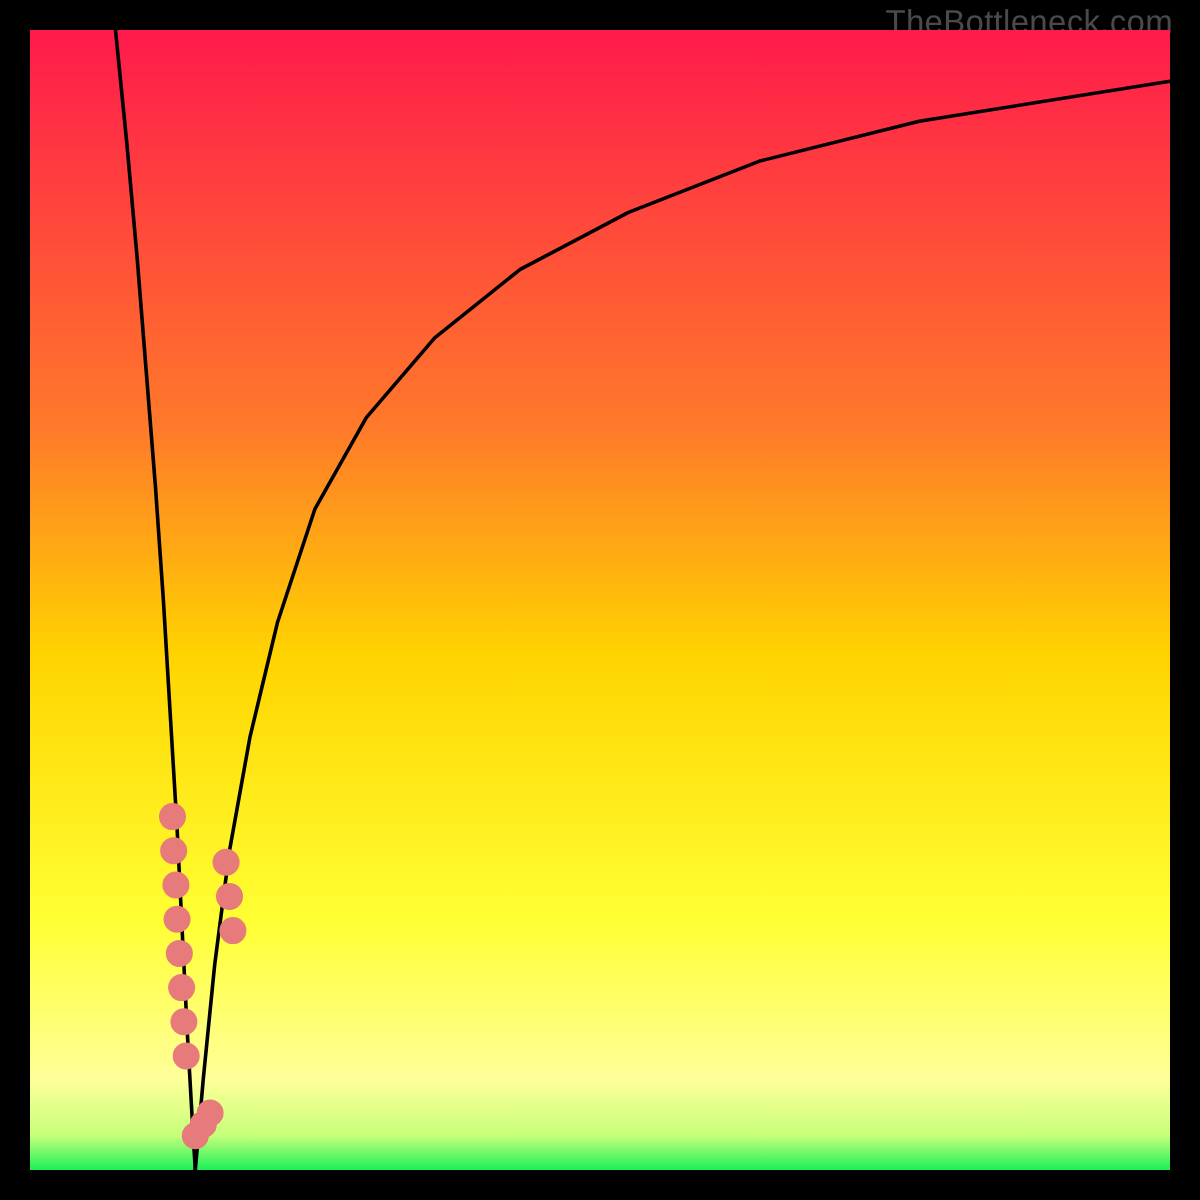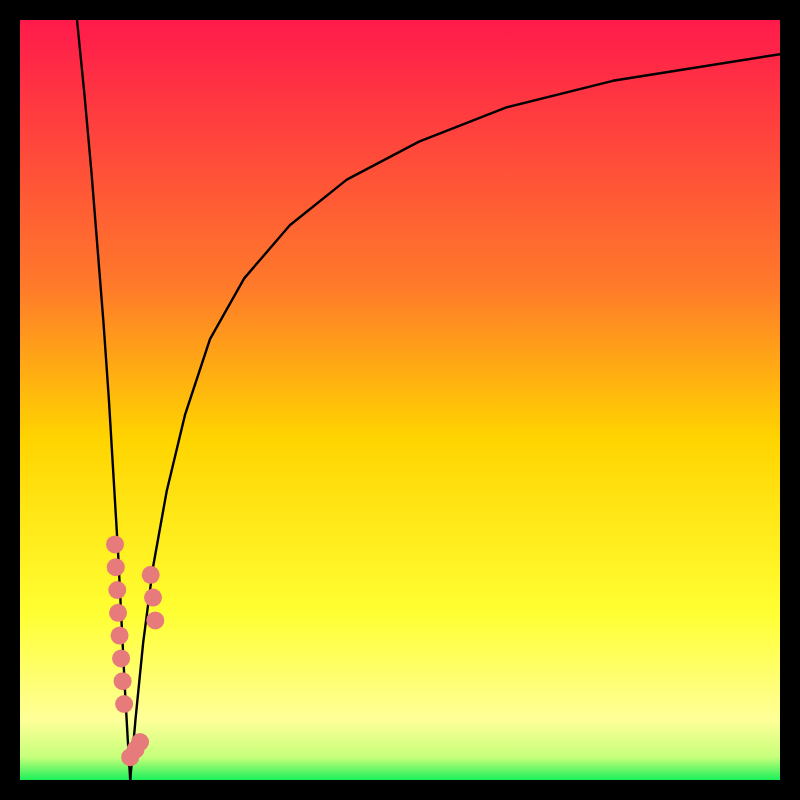--- a/index.html
+++ b/index.html
@@ -31,20 +31,21 @@
     font-size: 22px;
     font-weight: 500;
     letter-spacing: 0.2px;
   }
   svg { display: block; }
 </style>
 </head>
 <body>
 
 <div class="frame">
+  <div class="watermark">TheBottleneck.com</div>
   <div class="plot-area">
     <svg id="chart-svg" width="760" height="760" viewBox="0 0 760 760">
         <defs>
           <linearGradient id="bg-grad" x1="0" y1="0" x2="0" y2="1">
             <stop offset="0%" stop-color="#ff1a4b"></stop>
             <stop offset="35%" stop-color="#ff7a2a"></stop>
             <stop offset="55%" stop-color="#ffd400"></stop>
             <stop offset="78%" stop-color="#ffff33"></stop>
             <stop offset="92%" stop-color="#ffff99"></stop>
             <stop offset="97%" stop-color="#c6ff7a"></stop>

